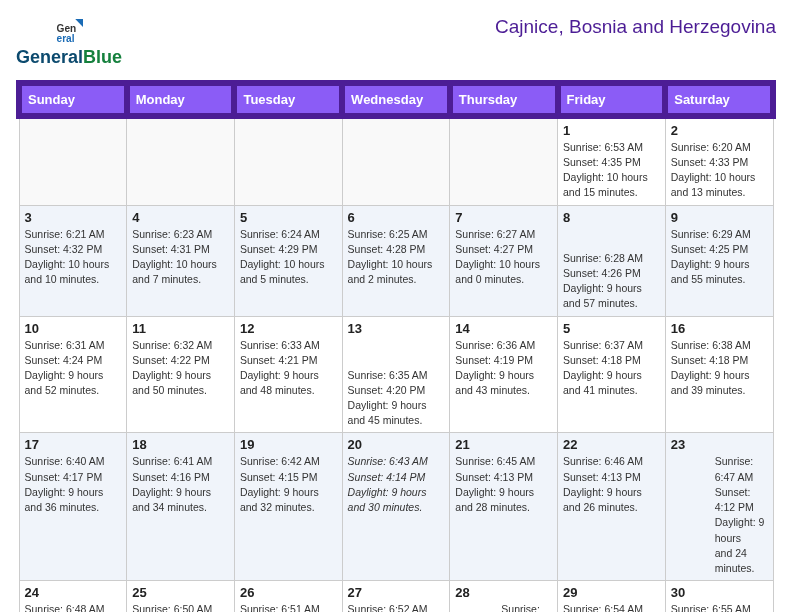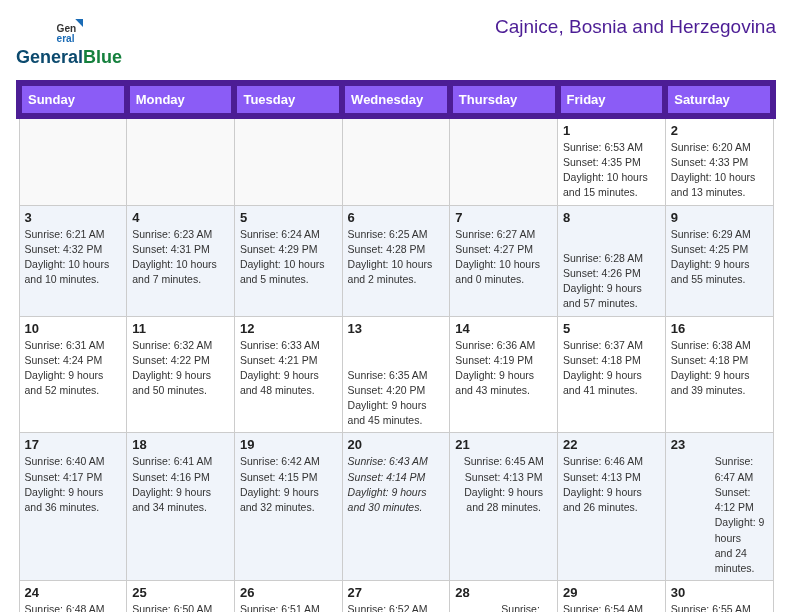--- a/index.html
+++ b/index.html
@@ -268,21 +268,21 @@
         </td>
         <td class="alt-row">
           <div class="day-number">20</div>
           <div class="day-info" style="white-space: pre-line; font-style: italic;">Sunrise: 6:43 AM
 Sunset: 4:14 PM
 Daylight: 9 hours
 and 30 minutes.</div>
         </td>
         <td class="alt-row">
           <div class="day-number">21</div>
-          <div class="day-info" style="white-space: pre-line; text-align: center;">Sunrise: 6:45 AM
+          <div class="day-info" style="white-space: pre-line;">Sunrise: 6:45 AM
 Sunset: 4:13 PM
 Daylight: 9 hours
 and 28 minutes.</div>
         </td>
         <td class="alt-row">
           <div class="day-number">22</div>
           <div class="day-info" style="white-space: pre-line;">Sunrise: 6:46 AM
 Sunset: 4:13 PM
 Daylight: 9 hours
 and 26 minutes.</div>

